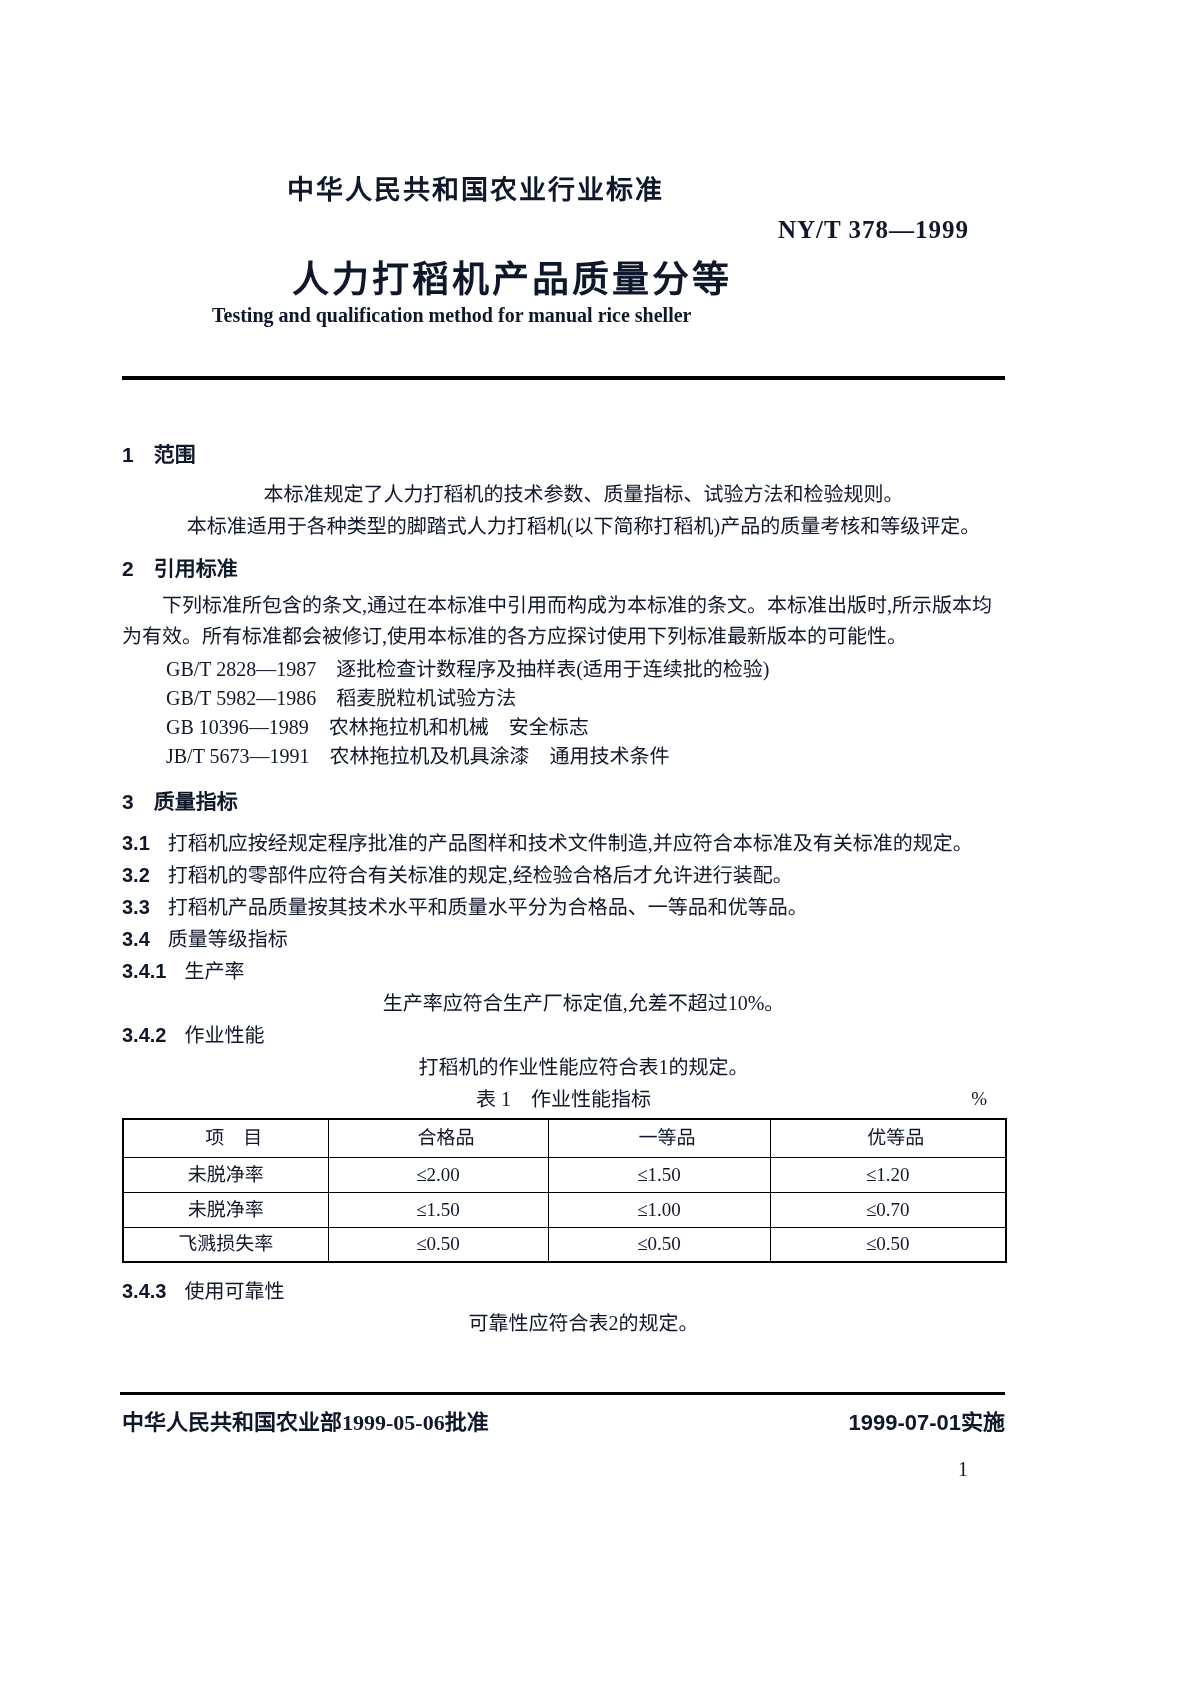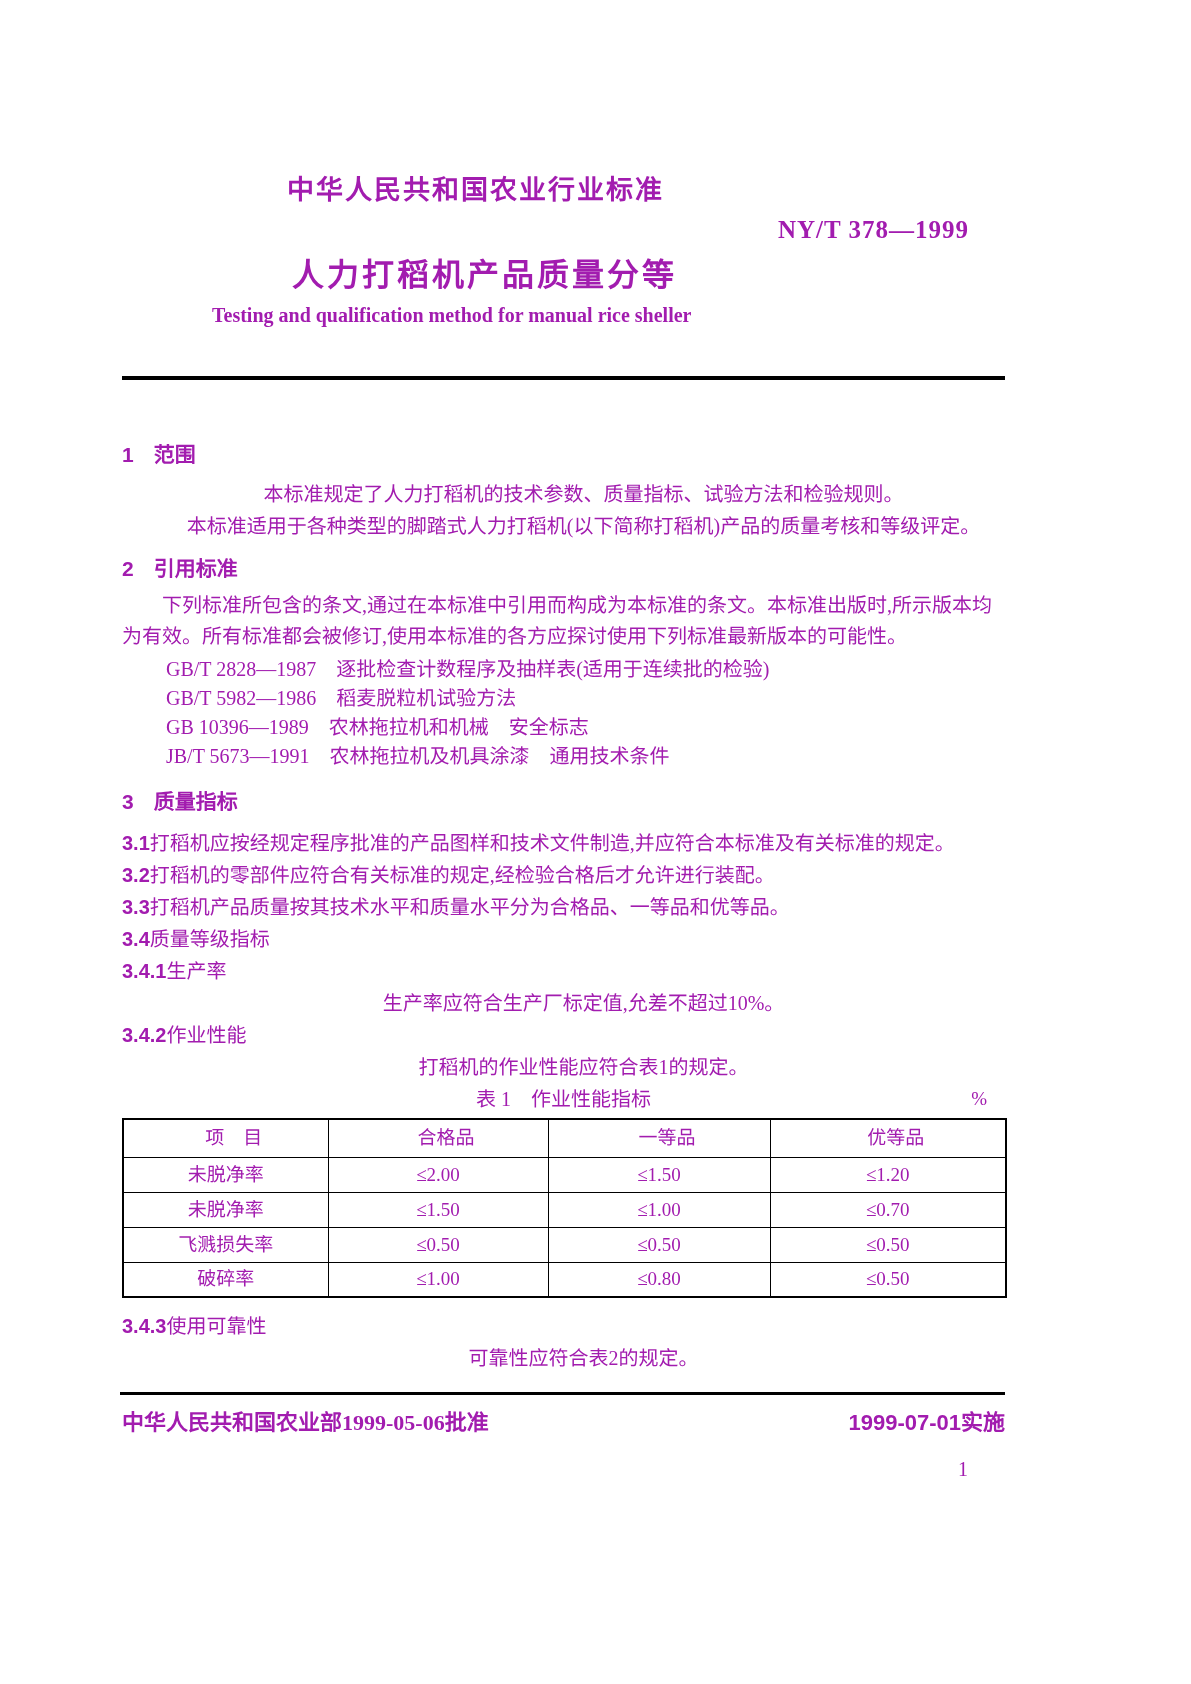--- a/index.html
+++ b/index.html
@@ -2,38 +2,38 @@
 <html lang="zh-CN"><head>
 <meta charset="utf-8">
 <style>
   * { margin: 0; padding: 0; box-sizing: border-box; }
   html, body { background: #ffffff; }
   .page {
     position: relative;
     width: 1191px;
     height: 1684px;
     background: #ffffff;
-    color: #a21caf;
+    color: #0f172a;
     font-family: "Liberation Serif", "DejaVu Serif", serif;
     overflow: hidden;
   }
   
   .std-type {
     position: absolute; top: 168px; left: 287px;
     font-family: "Liberation Sans", "DejaVu Sans", sans-serif;
     font-weight: bold; font-size: 27px; letter-spacing: 2px;
   }
   .std-code {
     position: absolute; top: 216px; left: 778px;
     font-weight: bold; font-size: 25px; letter-spacing: 1px;
   }
   .doc-title {
     position: absolute; top: 249px; left: 292px;
     font-family: Liberation Serif, serif;
-    font-weight: bold; font-size: 32px; letter-spacing: 3px;
+    font-weight: bold; font-size: 37px; letter-spacing: 3px;
   }
   .doc-title-en {
     position: absolute; top: 304px; left: 212px;
     font-weight: bold; font-size: 20px;
   }
   .header-rule {
     position: absolute; top: 376px; left: 122px;
     width: 883px; height: 4px; background: #000;
   }
   
@@ -47,21 +47,21 @@
     font-weight: bold; font-size: 21px; line-height: 26px;
   }
   .sec-heading.s1 { margin-top: 12px; }
   .sec-heading.s2 { margin-top: 14px; }
   .sec-heading.s3 { margin-top: 18px; }
   .para { text-indent: 2em; text-align: center; }
   .para.first { margin-top: 10px; }
   .intro { text-indent: 2em; margin-top: 8px; line-height: 31px; }
   .ref-list { margin-top: 3px; }
   .ref-item { padding-left: 44px; line-height: 29px; }
-  .clause { display: flex; gap: 0; line-height: 32px; }
+  .clause { display: flex; gap: 18px; line-height: 32px; }
   .clause.gap-top { margin-top: 12px; }
   .clause-num {
     font-family: "Liberation Sans", "DejaVu Sans", sans-serif;
     font-weight: bold; font-size: 20px;
     flex: 0 0 auto;
   }
   .clause-text { flex: 1 1 auto; }
   
   .table-caption-row {
     position: relative; margin-top: 2px;
@@ -194,26 +194,20 @@
           <td>≤1.50</td>
           <td>≤1.00</td>
           <td>≤0.70</td>
         </tr>
         <tr>
           <td>飞溅损失率</td>
           <td>≤0.50</td>
           <td>≤0.50</td>
           <td>≤0.50</td>
         </tr>
-        <tr>
-          <td>破碎率</td>
-          <td>≤1.00</td>
-          <td>≤0.80</td>
-          <td>≤0.50</td>
-        </tr>
       </tbody>
     </table>
 
     <div class="clause gap-top">
       <span class="clause-num">3.4.3</span>
       <span class="clause-text">使用可靠性</span>
     </div>
     <div class="para">可靠性应符合表2的规定。</div>
 
   </div>

